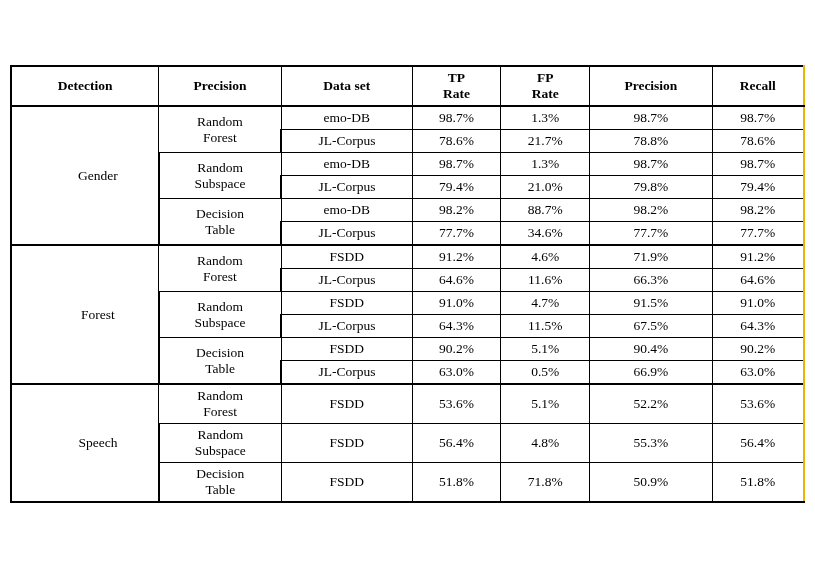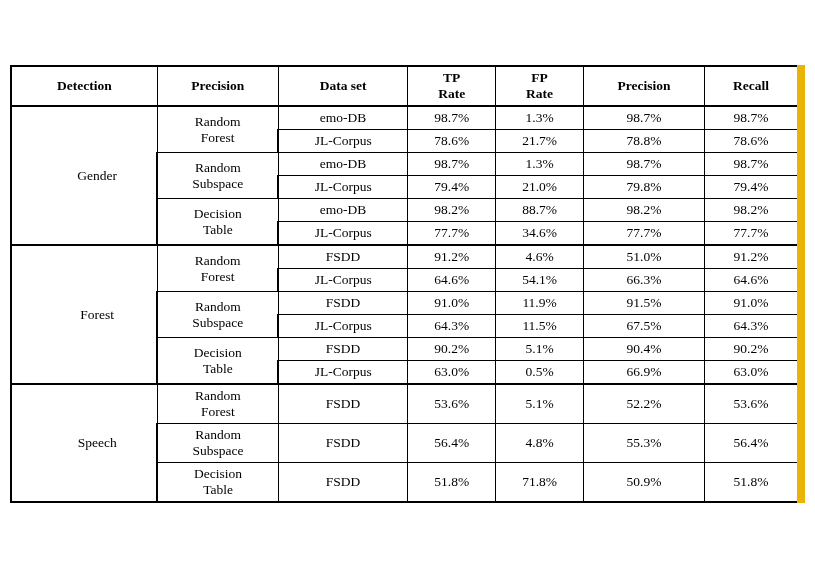--- a/index.html
+++ b/index.html
@@ -31,21 +31,21 @@
     }
     thead tr th {
       border-top: 2px solid #000;
       border-bottom: 2px solid #000;
       font-weight: bold;
     }
     th:first-child, td:first-child {
       border-left: 2px solid #000;
     }
     th:last-child, td:last-child {
-      border-right: 8px solid #eab308;
+      border-right: 2px solid #eab308;
     }
     tbody tr:last-child td {
       border-bottom: 2px solid #000;
     }
     .detection-cell {
       font-weight: normal;
       border-right: 1px solid #000;
       padding-left: 32px;
     }
     .group-header {
@@ -114,35 +114,35 @@
           <td>34.6%</td>
           <td>77.7%</td>
           <td>77.7%</td>
         </tr>
         <tr class="group-header">
           <td rowspan="6" class="detection-cell">Forest</td>
           <td rowspan="2">Random<br>Forest</td>
           <td>FSDD</td>
           <td>91.2%</td>
           <td>4.6%</td>
-          <td>51.0%</td>
+          <td>71.9%</td>
           <td>91.2%</td>
         </tr>
         <tr>
           <td>JL-Corpus</td>
           <td>64.6%</td>
-          <td>54.1%</td>
+          <td>11.6%</td>
           <td>66.3%</td>
           <td>64.6%</td>
         </tr>
         <tr>
           <td rowspan="2">Random<br>Subspace</td>
           <td>FSDD</td>
           <td>91.0%</td>
-          <td>11.9%</td>
+          <td>4.7%</td>
           <td>91.5%</td>
           <td>91.0%</td>
         </tr>
         <tr>
           <td>JL-Corpus</td>
           <td>64.3%</td>
           <td>11.5%</td>
           <td>67.5%</td>
           <td>64.3%</td>
         </tr>

